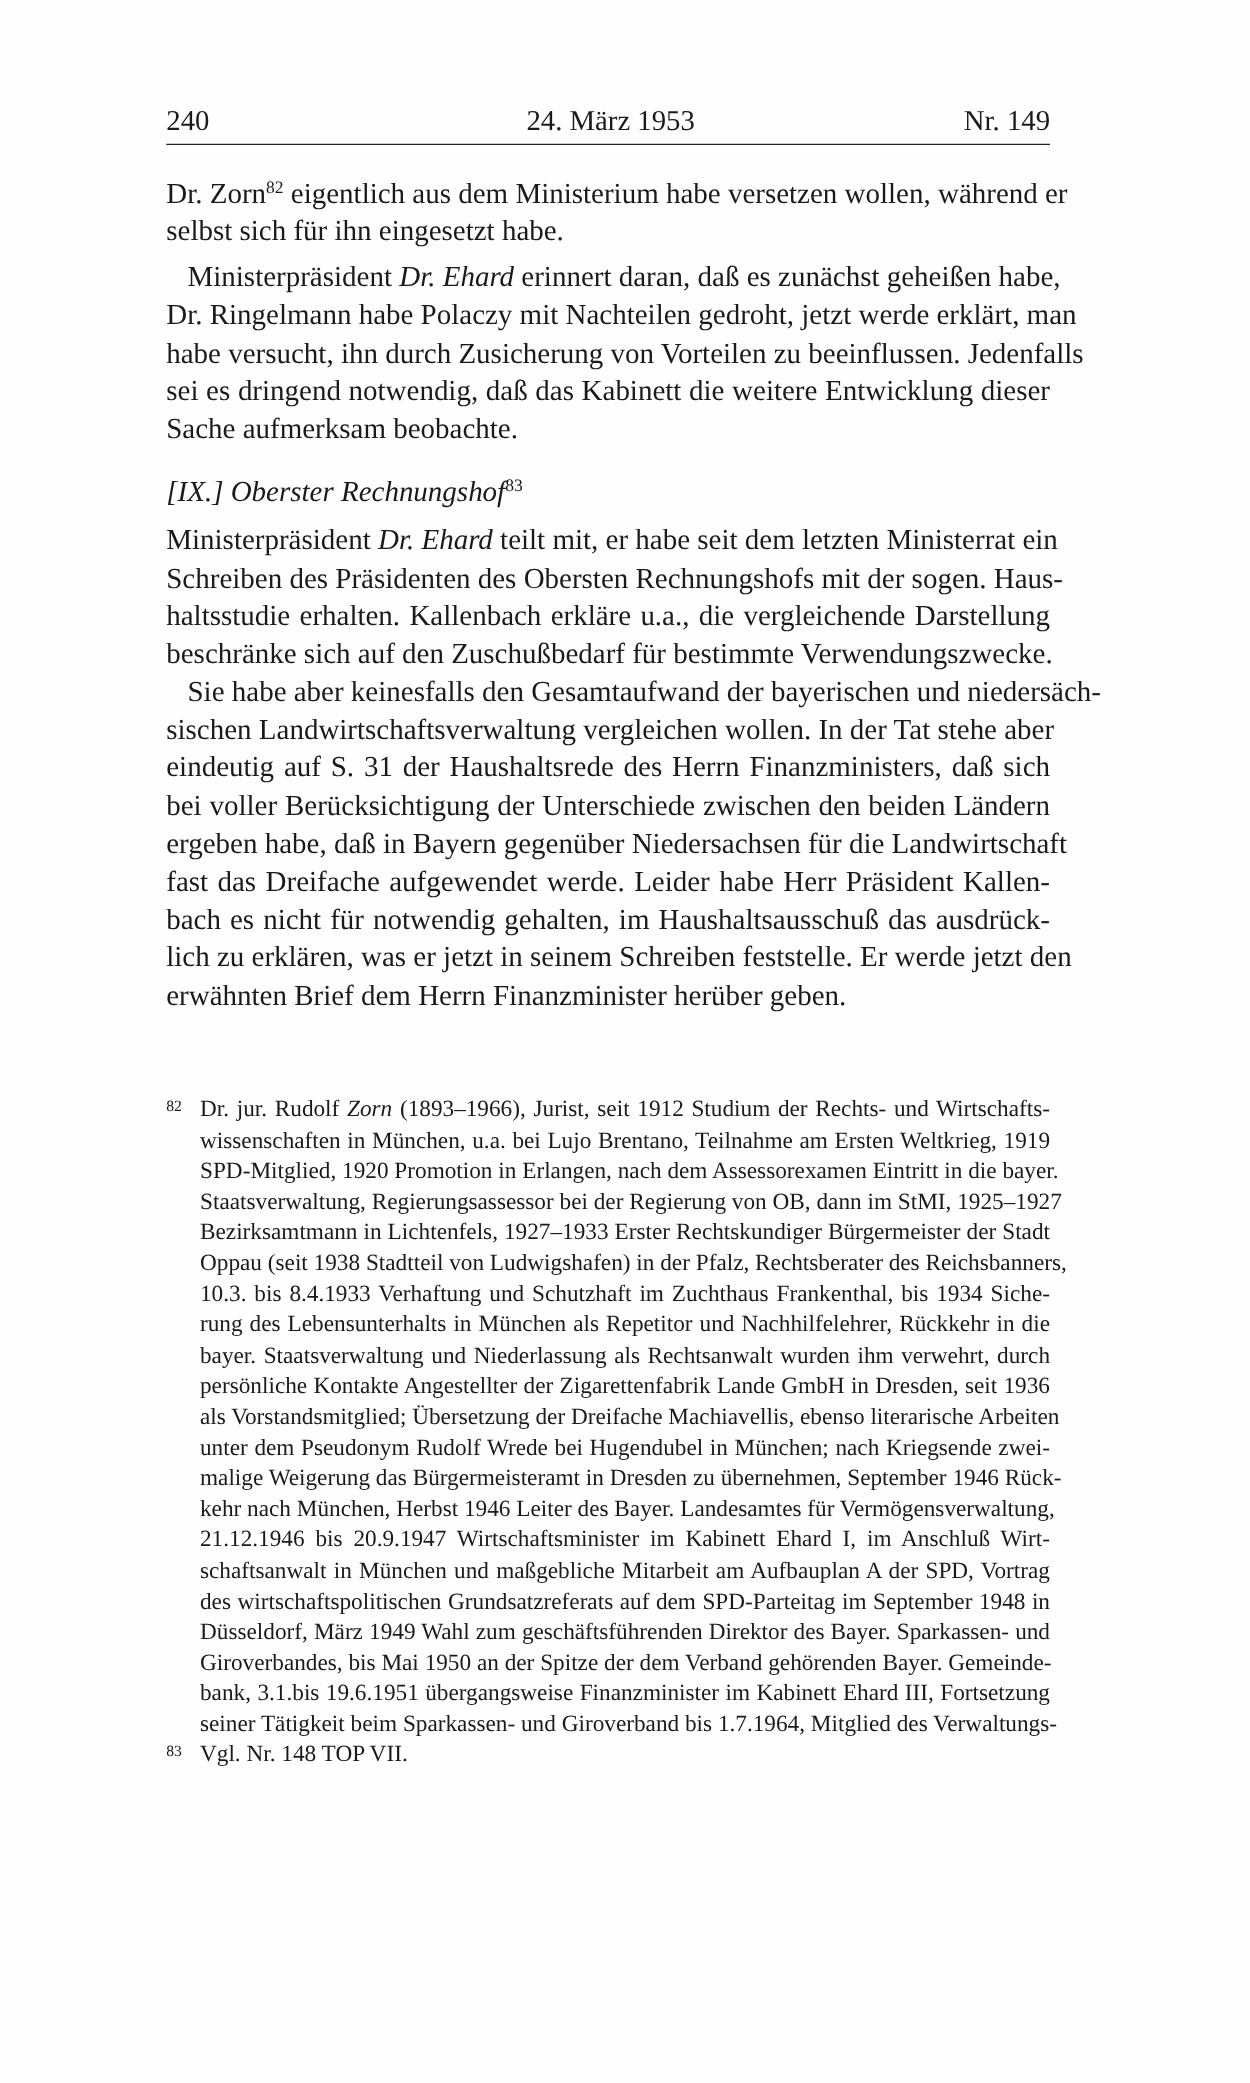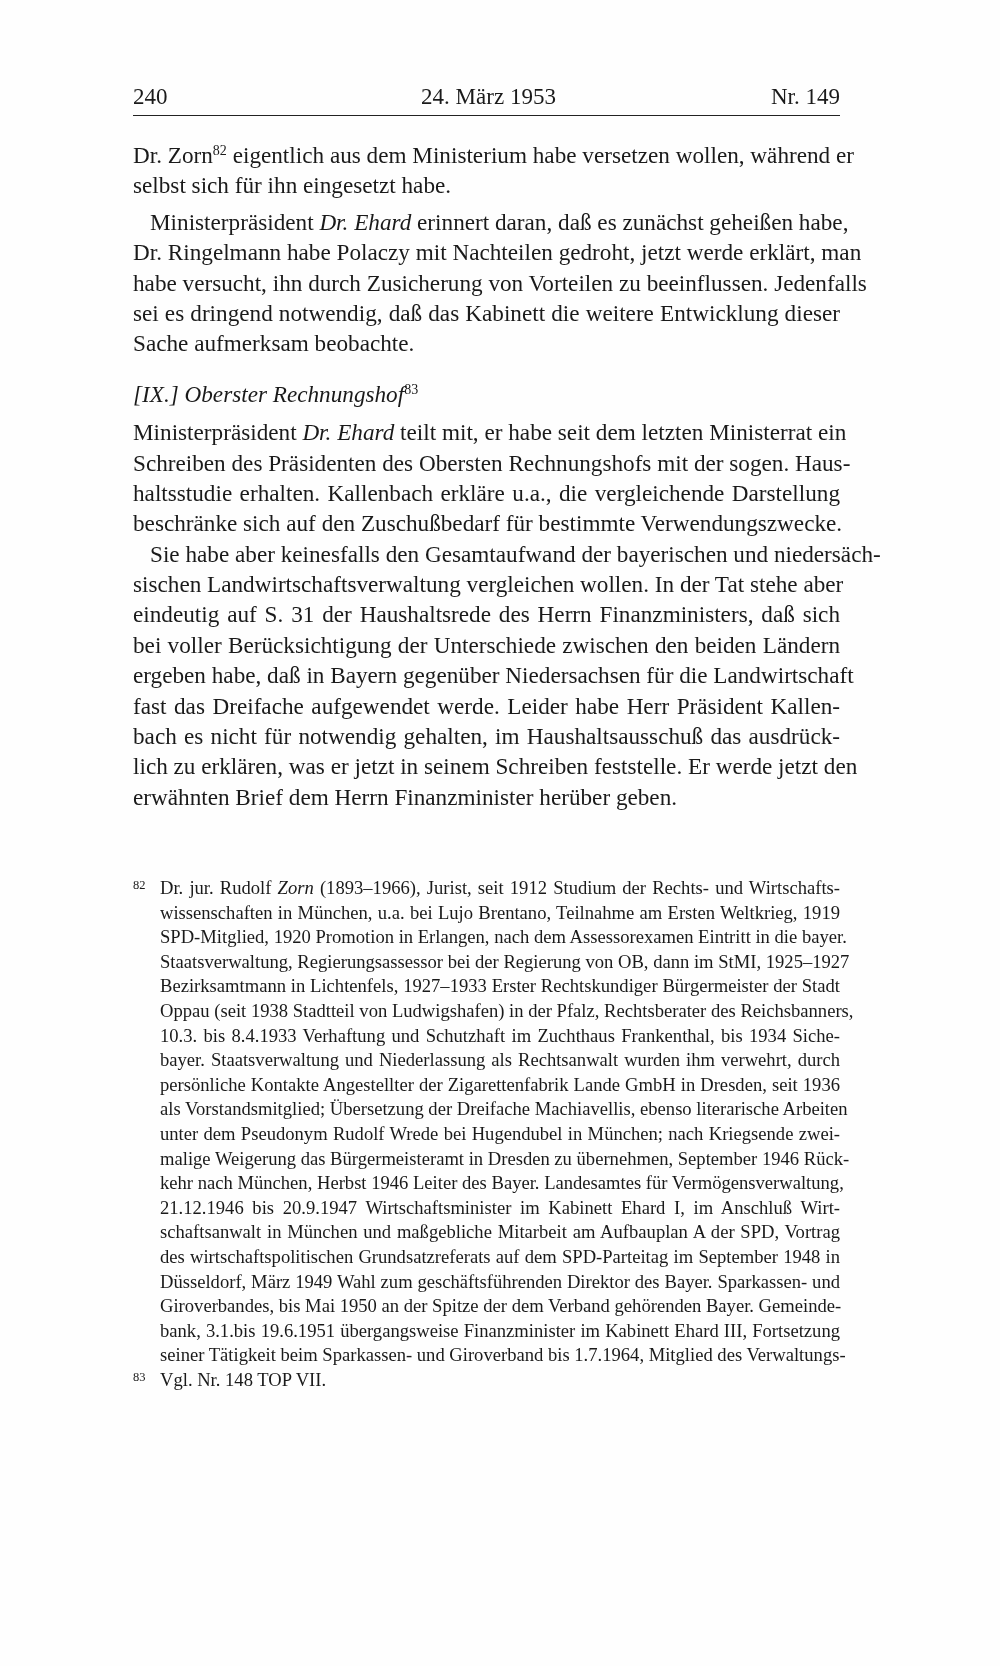--- a/index.html
+++ b/index.html
@@ -105,20 +105,21 @@
     <div id="fn-container">
         <div class="fn-block">
           <span class="fn-num">82</span>
           <span class="fn-line">Dr. jur. Rudolf <em>Zorn</em> (1893–1966), Jurist, seit 1912 Studium der Rechts- und Wirtschafts-</span>
           <span class="fn-line">wissenschaften in München, u.a. bei Lujo Brentano, Teilnahme am Ersten Weltkrieg, 1919</span>
           <span class="fn-line">SPD-Mitglied, 1920 Promotion in Erlangen, nach dem Assessorexamen Eintritt in die bayer.</span>
           <span class="fn-line">Staatsverwaltung, Regierungsassessor bei der Regierung von OB, dann im StMI, 1925–1927</span>
           <span class="fn-line">Bezirksamtmann in Lichtenfels, 1927–1933 Erster Rechtskundiger Bürgermeister der Stadt</span>
           <span class="fn-line">Oppau (seit 1938 Stadtteil von Ludwigshafen) in der Pfalz, Rechtsberater des Reichsbanners,</span>
           <span class="fn-line">10.3. bis 8.4.1933 Verhaftung und Schutzhaft im Zuchthaus Frankenthal, bis 1934 Siche-</span>
+          <span class="fn-line">rung des Lebensunterhalts in München als Repetitor und Nachhilfelehrer, Rückkehr in die</span>
           <span class="fn-line">bayer. Staatsverwaltung und Niederlassung als Rechtsanwalt wurden ihm verwehrt, durch</span>
           <span class="fn-line">persönliche Kontakte Angestellter der Zigarettenfabrik Lande GmbH in Dresden, seit 1936</span>
           <span class="fn-line">als Vorstandsmitglied; Übersetzung der Dreifache Machiavellis, ebenso literarische Arbeiten</span>
           <span class="fn-line">unter dem Pseudonym Rudolf Wrede bei Hugendubel in München; nach Kriegsende zwei-</span>
           <span class="fn-line">malige Weigerung das Bürgermeisteramt in Dresden zu übernehmen, September 1946 Rück-</span>
           <span class="fn-line">kehr nach München, Herbst 1946 Leiter des Bayer. Landesamtes für Vermögensverwaltung,</span>
           <span class="fn-line">21.12.1946 bis 20.9.1947 Wirtschaftsminister im Kabinett Ehard I, im Anschluß Wirt-</span>
           <span class="fn-line">schaftsanwalt in München und maßgebliche Mitarbeit am Aufbauplan A der SPD, Vortrag</span>
           <span class="fn-line">des wirtschaftspolitischen Grundsatzreferats auf dem SPD-Parteitag im September 1948 in</span>
           <span class="fn-line">Düsseldorf, März 1949 Wahl zum geschäftsführenden Direktor des Bayer. Sparkassen- und</span>

